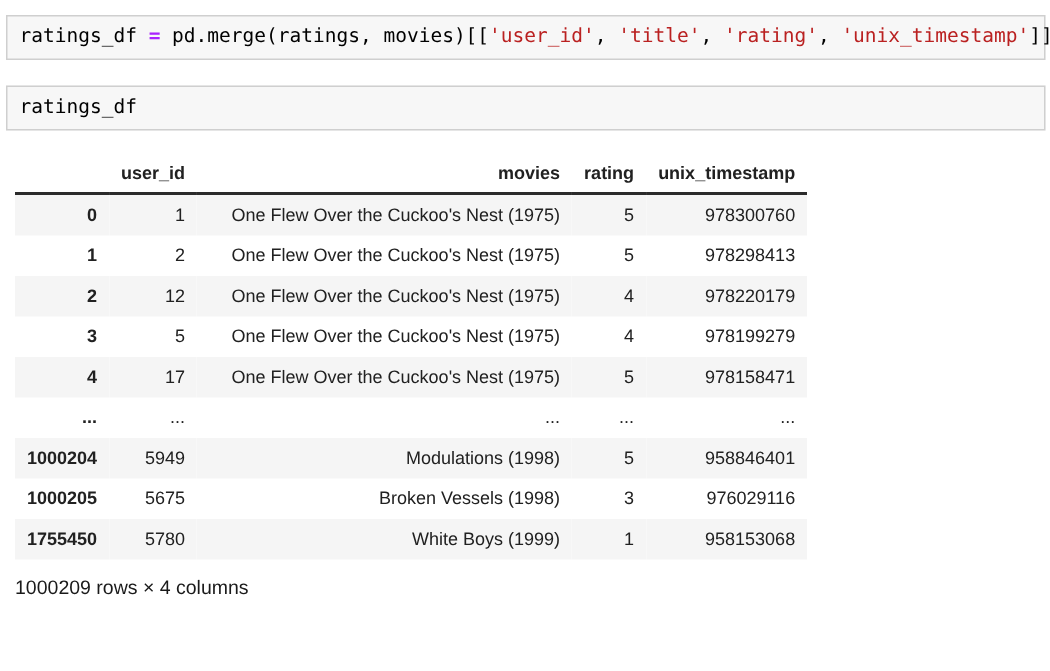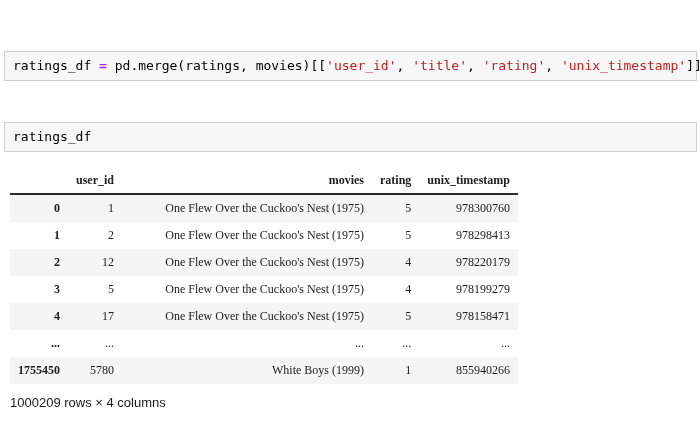--- a/index.html
+++ b/index.html
@@ -17,21 +17,20 @@
     font-family: "Liberation Sans", sans-serif;
   }
   .notebook { padding: 10px 3px 0 4px; }
 
   .code-cell {
     background: var(--cell-bg);
     border: 1px solid var(--cell-border);
     border-radius: 0;
     padding: 6px 8px;
     margin-bottom: 17px;
-    margin-top: 41px;
   }
   .code-cell pre {
     margin: 0;
     font-family: "DejaVu Sans Mono", monospace;
     font-size: 13px;
     line-height: 16px;
     color: #000000;
     white-space: pre;
   }
   .code-cell pre span[data-name="code-token-operator"] { font-weight: bold; }
@@ -45,21 +44,20 @@
     line-height: 15px;
     color: #212121;
   }
   table.dataframe th,
   table.dataframe td {
     padding: 6px 8px;
     text-align: right;
     white-space: nowrap;
     vertical-align: middle;
     border: none;
-    font-family: Liberation Serif, serif;
   }
   table.dataframe thead th {
     font-weight: bold;
     vertical-align: bottom;
     border-bottom: 2px solid var(--header-border);
     padding-top: 4px;
     padding-bottom: 5px;
   }
   table.dataframe tbody th { font-weight: bold; }
   table.dataframe tbody tr:nth-child(odd) { background: var(--stripe); }
@@ -132,24 +130,38 @@
             <td data-name="table-cell">978158471</td>
           </tr>
           <tr data-name="table-row">
             <th data-name="row-index-cell">...</th>
             <td data-name="table-cell">...</td>
             <td class="title-col" data-name="table-cell">...</td>
             <td data-name="table-cell">...</td>
             <td data-name="table-cell">...</td>
           </tr>
           <tr data-name="table-row">
+            <th data-name="row-index-cell">1000204</th>
+            <td data-name="table-cell">5949</td>
+            <td class="title-col" data-name="table-cell">Modulations (1998)</td>
+            <td data-name="table-cell">5</td>
+            <td data-name="table-cell">958846401</td>
+          </tr>
+          <tr data-name="table-row">
+            <th data-name="row-index-cell">1000205</th>
+            <td data-name="table-cell">5675</td>
+            <td class="title-col" data-name="table-cell">Broken Vessels (1998)</td>
+            <td data-name="table-cell">3</td>
+            <td data-name="table-cell">976029116</td>
+          </tr>
+          <tr data-name="table-row">
             <th data-name="row-index-cell">1755450</th>
             <td data-name="table-cell">5780</td>
             <td class="title-col" data-name="table-cell">White Boys (1999)</td>
             <td data-name="table-cell">1</td>
-            <td data-name="table-cell">855940266</td>
+            <td data-name="table-cell">958153068</td>
           </tr>
         </tbody>
     </table>
     <p class="shape-caption" data-name="dataframe-shape-caption">1000209 rows × 4 columns</p>
   </div>
 
 </div>
 
 </body></html>

